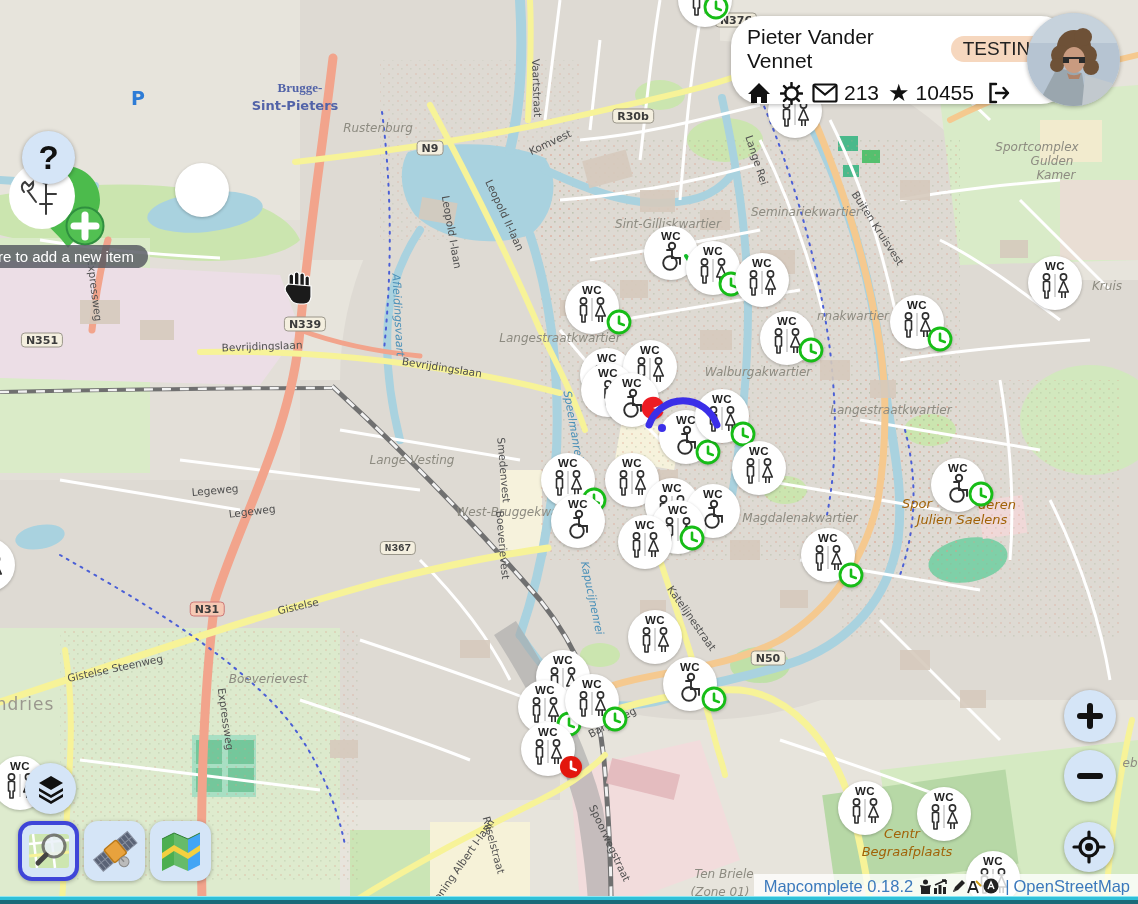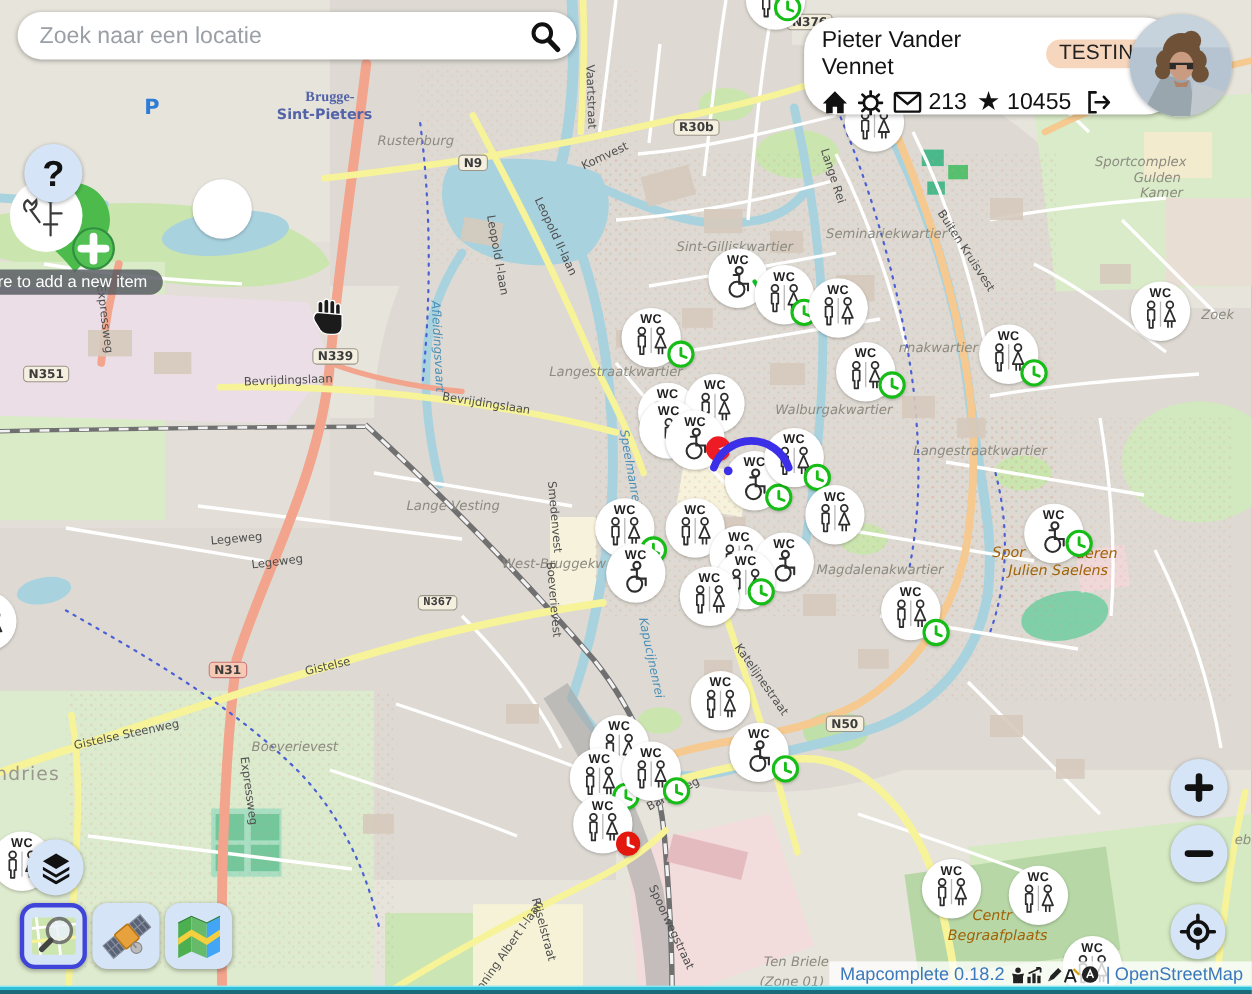--- a/index.html
+++ b/index.html
@@ -252,21 +252,21 @@
       <span class="map-label lb-s" style="left: 505px; top: 215px; transform: translate(-50%, -50%) rotate(65deg);">Leopold II-laan</span>
       <span class="map-label lb-s" style="left: 452px; top: 232px; transform: translate(-50%, -50%) rotate(80deg);">Leopold I-laan</span>
       <span class="map-label lb-a" style="left: 668px; top: 224px; transform: translate(-50%, -50%) rotate(0deg);">Sint-Gilliskwartier</span>
       <span class="map-label lb-a" style="left: 806px; top: 212px; transform: translate(-50%, -50%) rotate(0deg);">Seminariekwartier</span>
       <span class="map-label lb-s" style="left: 757px; top: 160px; transform: translate(-50%, -50%) rotate(72deg);">Lange Rei</span>
       <span class="map-label lb-a" style="left: 1037px; top: 147px; transform: translate(-50%, -50%) rotate(0deg);">Sportcomplex</span>
       <span class="map-label lb-a" style="left: 1052px; top: 161px; transform: translate(-50%, -50%) rotate(0deg);">Gulden</span>
       <span class="map-label lb-a" style="left: 1056px; top: 175px; transform: translate(-50%, -50%) rotate(0deg);">Kamer</span>
       <span class="map-label lb-s" style="left: 878px; top: 228px; transform: translate(-50%, -50%) rotate(57deg);">Buiten Kruisvest</span>
       <span class="map-label lb-a" style="left: 853px; top: 316px; transform: translate(-50%, -50%) rotate(0deg);">nnakwartier</span>
-      <span class="map-label lb-a" style="left: 1107px; top: 286px; transform: translate(-50%, -50%) rotate(0deg);">Zoek</span>
+      <span class="map-label lb-a" style="left: 1107px; top: 286px; transform: translate(-50%, -50%) rotate(0deg);">Kruis</span>
       <span class="map-label lb-a" style="left: 560px; top: 338px; transform: translate(-50%, -50%) rotate(0deg);">Langestraatkwartier</span>
       <span class="map-label lb-a" style="left: 758px; top: 372px; transform: translate(-50%, -50%) rotate(0deg);">Walburgakwartier</span>
       <span class="map-label lb-a" style="left: 862px; top: 410px; transform: translate(-50%, -50%) rotate(0deg); margin-left: 29px;">Langestraatkwartier</span>
       <span class="map-label lb-s" style="left: 262px; top: 346px; transform: translate(-50%, -50%) rotate(-2deg);">Bevrijdingslaan</span>
       <span class="map-label lb-s" style="left: 442px; top: 367px; transform: translate(-50%, -50%) rotate(9deg);">Bevrijdingslaan</span>
       <span class="map-label lb-s" style="left: 95px; top: 290px; transform: translate(-50%, -50%) rotate(83deg);">Expressweg</span>
       <span class="map-label lb-s" style="left: 226px; top: 719px; transform: translate(-50%, -50%) rotate(82deg);">Expressweg</span>
       <span class="map-label lb-w" style="left: 398px; top: 315px; transform: translate(-50%, -50%) rotate(87deg);">Afleidingsvaart</span>
       <span class="map-label lb-a" style="left: 412px; top: 460px; transform: translate(-50%, -50%) rotate(0deg);">Lange Vesting</span>
       <span class="map-label lb-w" style="left: 573px; top: 425px; transform: translate(-50%, -50%) rotate(80deg);">Speelmanrei</span>
@@ -937,27 +937,20 @@
       <path d="M18,40 C15,37 15,32 19,30 L23,34 L27,30 C28,34 26,38 22,39 L30,50"></path>
     </g>
     <circle cx="79" cy="74" r="18.5" fill="#52C052" stroke="#2F8F3F" stroke-width="2"></circle>
     <g stroke="#ffffff" stroke-width="7" stroke-linecap="round">
       <path d="M79,63 L79,85 M68,74 L90,74"></path>
     </g>
   </svg>
 
   <div class="tooltip">re to add a new item</div>
 
-  <div class="searchbar">
-    <input type="text" placeholder="Zoek naar een locatie" style="">
-    <svg width="30" height="30" viewBox="0 0 30 30">
-      <circle cx="13" cy="12" r="8" fill="none" stroke="#111" stroke-width="3.6"></circle>
-      <line x1="19" y1="18.5" x2="27" y2="27" stroke="#111" stroke-width="4.6" stroke-linecap="round"></line>
-    </svg>
-  </div>
 
   <div class="user-panel">
     <div class="up-row1">
       <span class="up-name">Pieter Vander Vennet</span>
       <span class="up-badge">TESTING</span>
     </div>
     <div class="up-row2">
       <svg width="24" height="24" viewBox="-12 -12 24 24">
         <path d="M0,-10 L11,1 L8,1 L8,10 L2,10 L2,4 L-2,4 L-2,10 L-8,10 L-8,1 L-11,1 Z" fill="#111"></path>
       </svg>

